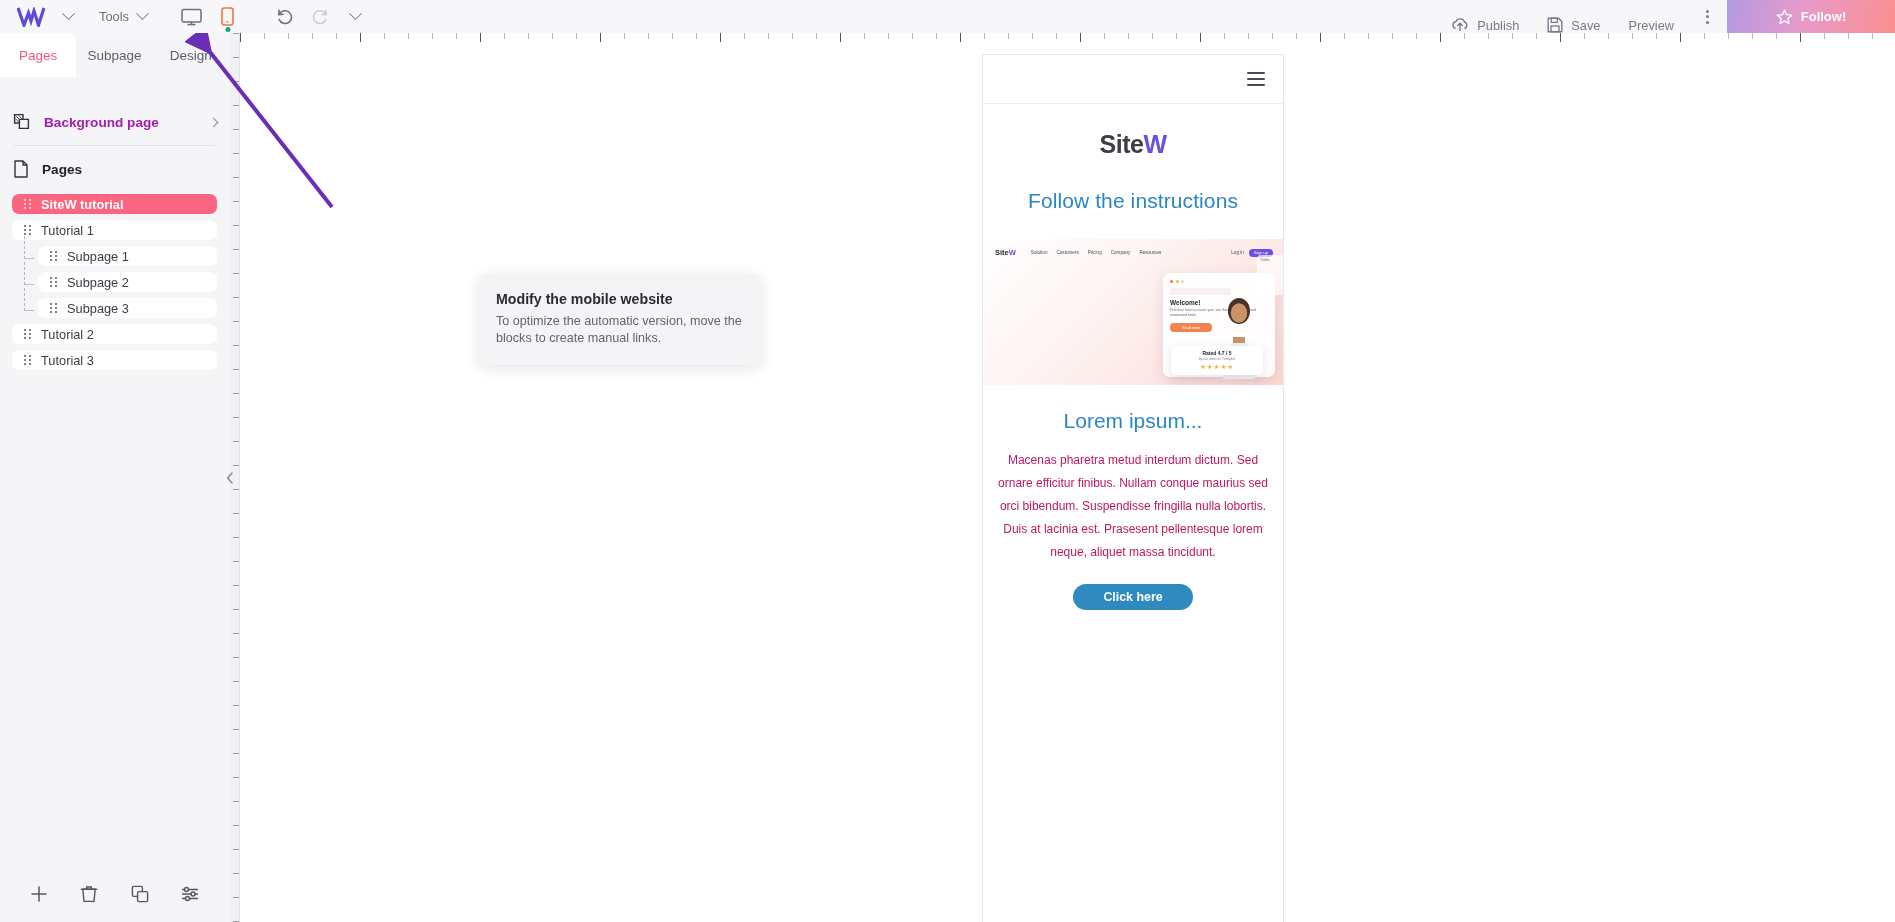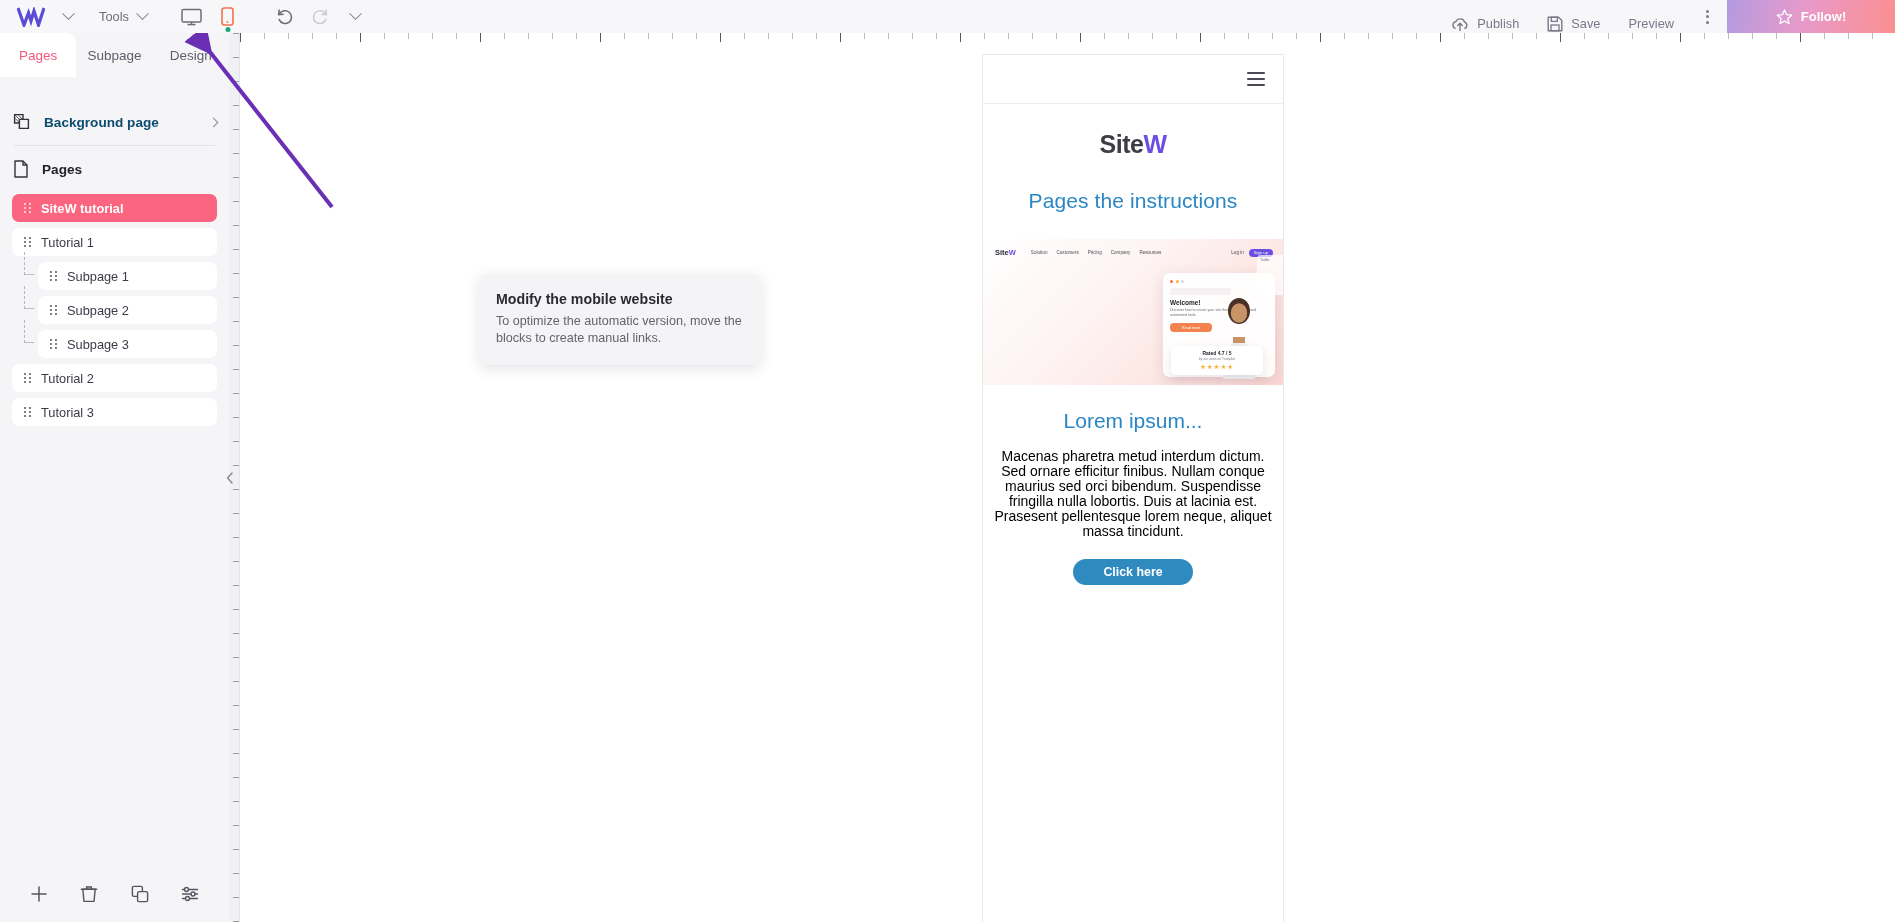--- a/index.html
+++ b/index.html
@@ -45,22 +45,22 @@
     position: relative;
   }
   .dev-btn.active-dot::after {
     content: ""; position: absolute; bottom: 1px; left: 50%; transform: translateX(-50%);
     width: 5px; height: 5px; border-radius: 50%; background: #1aa67b;
   }
   .tb-history { display: flex; align-items: center; gap: 4px; padding-left: 24px; }
   .hist-btn { width: 32px; height: 33px; display: flex; align-items: center; justify-content: center; }
 
   .tb-action {
-    display: flex; align-items: flex-start; gap: 8px;
-    padding: 16px 14px; height: 100%;
+    display: flex; align-items: flex-end; gap: 8px;
+    padding: 0 14px; height: 100%;
     color: #79798a; font-size: 12.8px;
   }
   .kebab { display: flex; flex-direction: column; gap: 2.5px; padding: 0 18px; }
   .kebab i { width: 3px; height: 3px; border-radius: 50%; background: #79798a; display: block; }
   .upgrade {
     height: 33px; min-width: 168px;
     background: linear-gradient(100deg, #b39ae0 0%, #e79aca 45%, #fb8f8f 100%);
     color: #ffffff; font-size: 13px; font-weight: 600;
     display: flex; align-items: center; justify-content: center; gap: 8px;
     padding: 0 18px;
@@ -95,37 +95,37 @@
   .search-box input {
     border: none; outline: none; background: transparent;
     font-family: "Liberation Sans", sans-serif; font-size: 12.6px;
     color: #2e2e38; width: 100%;
   }
   .search-box input::placeholder { color: #a3a3b0; }
 
   .sb-section { padding: 0 12px; }
   .row-bg {
     height: 46px; display: flex; align-items: center; gap: 12px;
-    font-size: 13.6px; font-weight: 700; color: #0c4a6e;
+    font-size: 13.6px; font-weight: 700; color: #a21caf;
     margin-top: 22px;
   }
   .row-bg .chev {
     margin-left: auto; width: 7px; height: 7px;
     border-right: 1.7px solid #8b8b97; border-top: 1.7px solid #8b8b97;
     transform: rotate(45deg);
   }
   .divider { height: 1px; background: #e2e2e9; margin: 0 2px; }
   .row-pages {
     height: 46px; display: flex; align-items: center; gap: 12px;
     font-size: 13.6px; font-weight: 700; color: #22222c;
   }
 
   .page-list { padding: 2px 12px 0 12px; display: flex; flex-direction: column; gap: 6px; }
   .page-item {
-    height: 28px; border-radius: 7px; background: #ffffff;
+    height: 20px; border-radius: 7px; background: #ffffff;
     display: flex; align-items: center; gap: 10px;
     padding: 0 12px; font-size: 12.8px; color: #3b3b47;
     position: relative;
   }
   .page-item.selected { background: #fb657f; color: #ffffff; font-weight: 700; }
   .page-item.sub { margin-left: 26px; }
   .page-item.sub::before {
     content: ""; position: absolute; left: -14px; top: -10px;
     width: 9px; height: 22px;
     border-left: 1.3px dashed #b6b6c2;
@@ -275,21 +275,21 @@
     position: absolute; right: 0; top: 16px; width: 26px; height: 40px;
     background: rgba(255,255,255,.7); border-radius: 4px 0 0 4px;
   }
   .hero-side .ss { font-size: 3.6px; color: #6d6d79; padding: 3px; }
 
   .ph-h2 {
     text-align: center; color: #2a86c4; font-size: 21px; font-weight: 400;
     margin-top: 24px;
   }
   .ph-para {
-    color: #000000; font-size: 14px; line-height: 15px;
+    color: #be185d; font-size: 12px; line-height: 23px;
     text-align: center; padding: 16px 10px 0 10px;
   }
   .ph-cta {
     margin: 20px auto 0; width: 120px; height: 26px; border-radius: 13px;
     background: #2f8ac0; color: #ffffff; font-size: 12.4px; font-weight: 700;
     display: flex; align-items: center; justify-content: center;
   }
 </style>
 </head>
 <body>
@@ -678,21 +678,21 @@
               <i></i>
               <i></i>
               <i></i>
             </div>
         </div>
 
         <div class="ph-logo">
           <span class="s1">Site</span><span class="s2">W</span>
         </div>
 
-        <div class="ph-h1">Pages the instructions</div>
+        <div class="ph-h1">Follow the instructions</div>
 
         <div class="hero">
           <div class="hero-nav">
             <span class="hl"><span>Site</span><b>W</b></span>
             <span class="ni">Solution</span>
             <span class="ni">Customers</span>
             <span class="ni">Pricing</span>
             <span class="ni">Company</span>
             <span class="ni">Resources</span>
             <span class="spacer">

